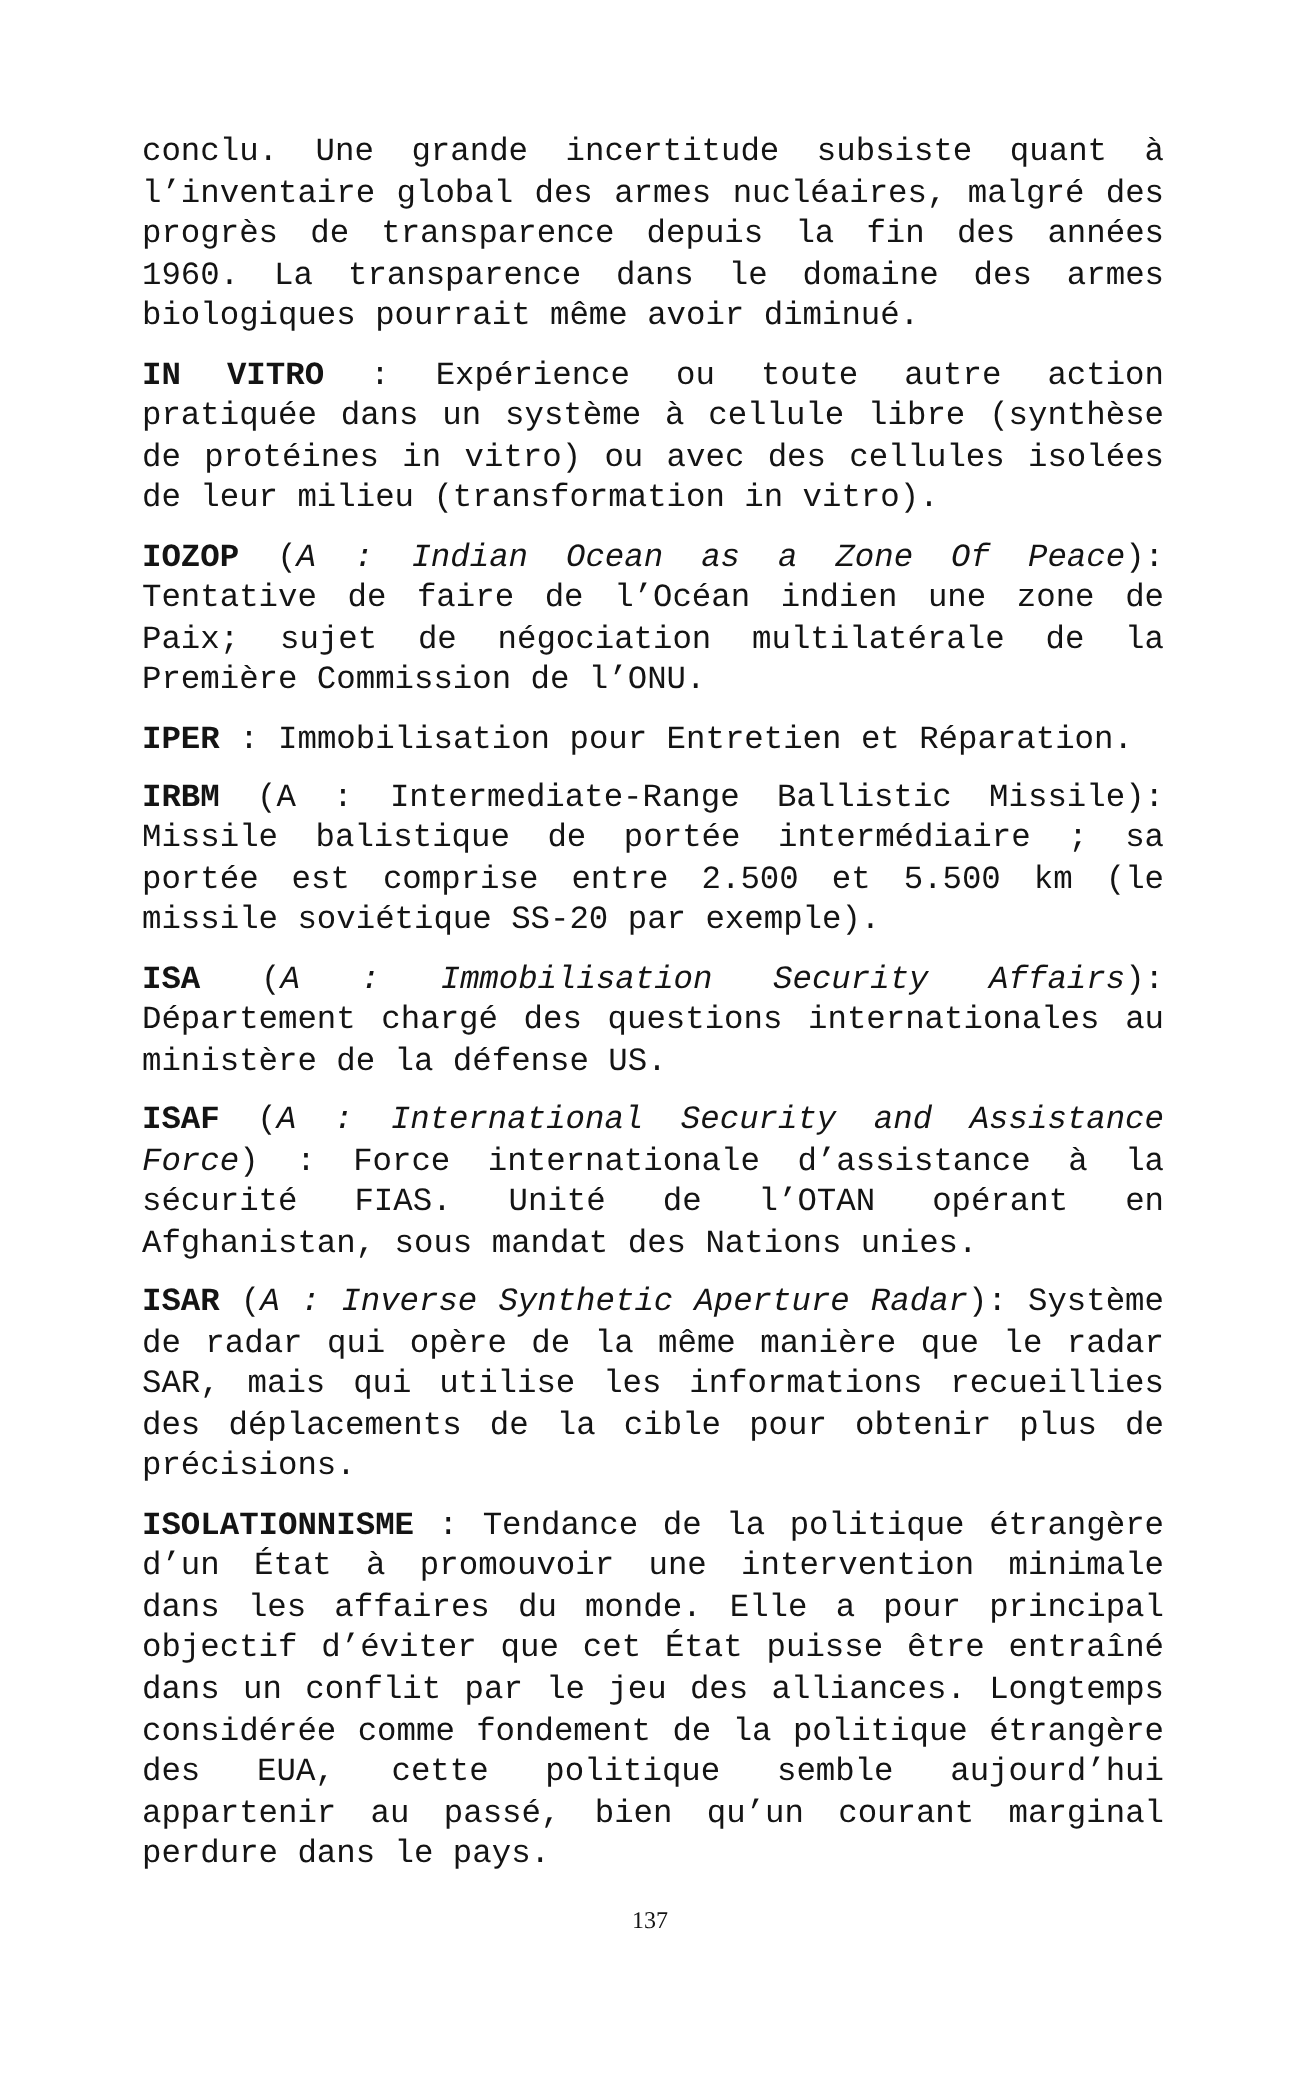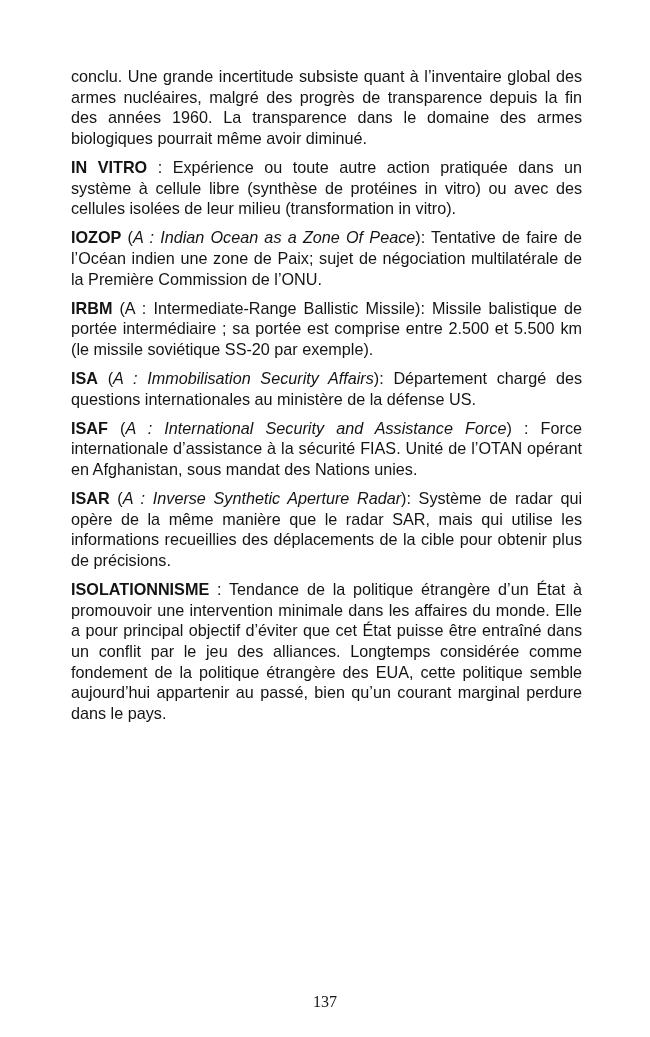--- a/index.html
+++ b/index.html
@@ -1,41 +1,42 @@
 <!DOCTYPE html>
 <html><head>
 <meta charset="utf-8">
 <style>
   html, body { margin: 0; padding: 0; background: #ffffff; }
   body { width: 650px; height: 1037px; position: relative; overflow: hidden; }
   .page {
     position: absolute; left: 71px; top: 66px; width: 511px;
-    font-family: Liberation Sans, sans-serif;
+    font-family: Liberation Mono, monospace;
     font-size: 16.2px; line-height: 20.6px; color: #141414;
   }
   .para { margin: 0 0 8.6px 0; text-align: justify; hyphens: none; }
   .term { font-weight: bold; }
   .it { font-style: italic; }
   .pagenum {
     position: absolute; left: 0; width: 650px; top: 953px; text-align: center;
-    font-family: "Liberation Serif", "DejaVu Serif", serif; font-size: 16px; color: #141414; margin-top: 40px;
+    font-family: "Liberation Serif", "DejaVu Serif", serif; font-size: 12px; color: #141414;
   }
 </style>
 </head>
 <body>
 
 <div class="page">
   <p class="para">conclu. Une grande incertitude subsiste quant à l’inventaire global des armes nucléaires, malgré des progrès de transparence depuis la fin des années 1960. La transparence dans le domaine des armes biologiques pourrait même avoir diminué.</p>
 
   <p class="para"><span class="term">IN VITRO</span><span> : </span><span>Expérience ou toute autre action pratiquée dans un système à cellule libre (synthèse de protéines in vitro) ou avec des cellules isolées de leur milieu (transformation in vitro).</span></p>
 
 
 
   <p class="para"><span class="term">IOZOP</span><span> (</span><span class="it">A : Indian Ocean as a Zone Of Peace</span><span>): </span><span>Tentative de faire de l’Océan indien une zone de Paix; sujet de négociation multilatérale de la Première Commission de l’ONU.</span></p>
 
+  <p class="para"><span class="term">IPER</span><span> : </span><span>Immobilisation pour Entretien et Réparation.</span></p>
 
   <p class="para"><span class="term">IRBM</span><span> (</span><span>A : Intermediate-Range Ballistic Missile</span><span>): </span><span>Missile balistique de portée intermédiaire ; sa portée est comprise entre 2.500 et 5.500 km (le missile soviétique SS-20 par exemple).</span></p>
 
 
   <p class="para"><span class="term">ISA</span><span> (</span><span class="it">A : Immobilisation Security Affairs</span><span>): </span><span>Département chargé des questions internationales au ministère de la défense US.</span></p>
 
   <p class="para"><span class="term">ISAF</span><span> (</span><span class="it">A : International Security and Assistance Force</span><span>) : </span><span>Force internationale d’assistance à la sécurité FIAS. Unité de l’OTAN opérant en Afghanistan, sous mandat des Nations unies.</span></p>
 
   <p class="para"><span class="term">ISAR</span><span> (</span><span class="it">A : Inverse Synthetic Aperture Radar</span><span>): </span><span>Système de radar qui opère de la même manière que le radar SAR, mais qui utilise les informations recueillies des déplacements de la cible pour obtenir plus de précisions.</span></p>
 

